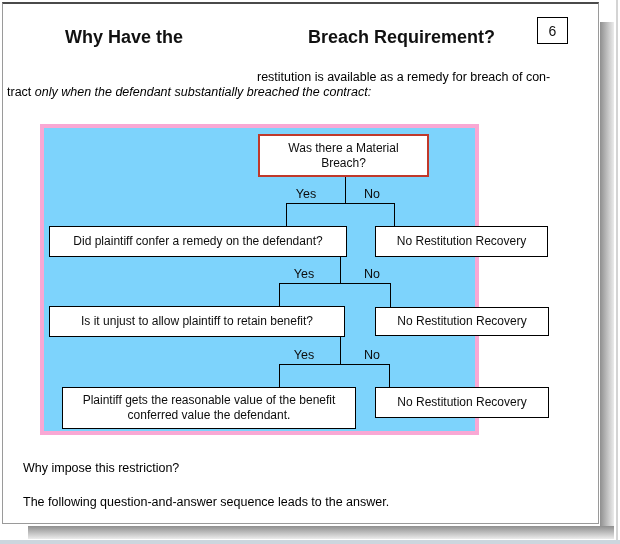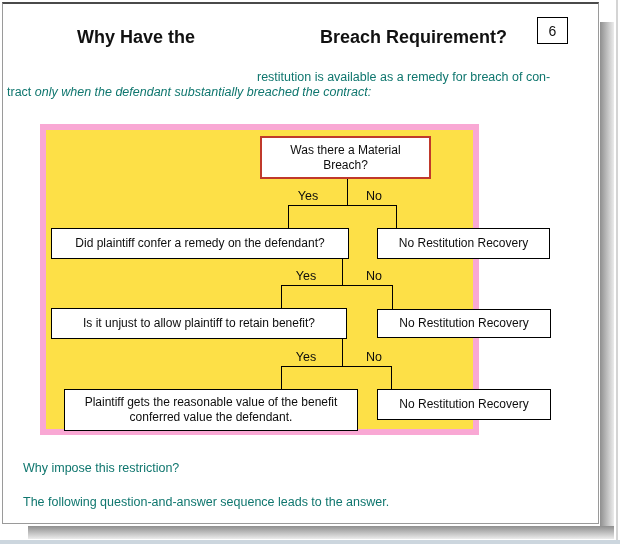--- a/index.html
+++ b/index.html
@@ -16,32 +16,32 @@
     background:linear-gradient(to right,#8f8f8f 0%,#b9b9b9 45%,#ececec 100%);
   }
   .shadow-bottom{
     position:absolute;left:28px;top:526px;width:586px;height:13px;
     background:linear-gradient(to bottom,#8f8f8f 0%,#b9b9b9 45%,#ececec 100%);
   }
   .edge-right-line{position:absolute;left:616px;top:0;width:2px;height:544px;background:#d4d4d4;}
   .bottom-strip{position:absolute;left:0;top:540px;width:620px;height:4px;background:#ccd6de;}
 
   .abs{position:absolute;white-space:nowrap;}
-  .title-part{font-size:18px;font-weight:bold;letter-spacing:0px;margin-left:12px;}
+  .title-part{font-size:18px;font-weight:bold;letter-spacing:0px;}
   .title-plain{font-size:18px;font-weight:normal;color:#222;letter-spacing:0.5px;}
   .page-box{
     position:absolute;left:537px;top:17px;width:29px;height:25px;border:1px solid #000;
     display:flex;align-items:center;justify-content:center;font-size:14px;background:#fff;
   }
-  .body-text{font-size:12.5px;color:#0f766e;}
+  .body-text{font-size:12.5px;color:#000000;}
   .italic{font-style:italic;}
 
   .flowchart{
     position:absolute;left:40px;top:124px;width:439px;height:311px;
-    border:6px solid #f9a8d4;box-sizing:border-box;background:#fde047;
+    border:4px solid #f9a8d4;box-sizing:border-box;background:#7dd3fc;
   }
   .fbox{
     position:absolute;border:1px solid #000;background:#fff;box-sizing:border-box;
     display:flex;flex-direction:column;align-items:center;justify-content:center;
     text-align:center;font-size:12px;line-height:1.25;color:#0d0d0d;
   }
   .fbox-red{border:2px solid #c0392b;}
   .hline{position:absolute;height:1px;background:#000;}
   .vline{position:absolute;width:1px;background:#000;}
   .branch-label{

